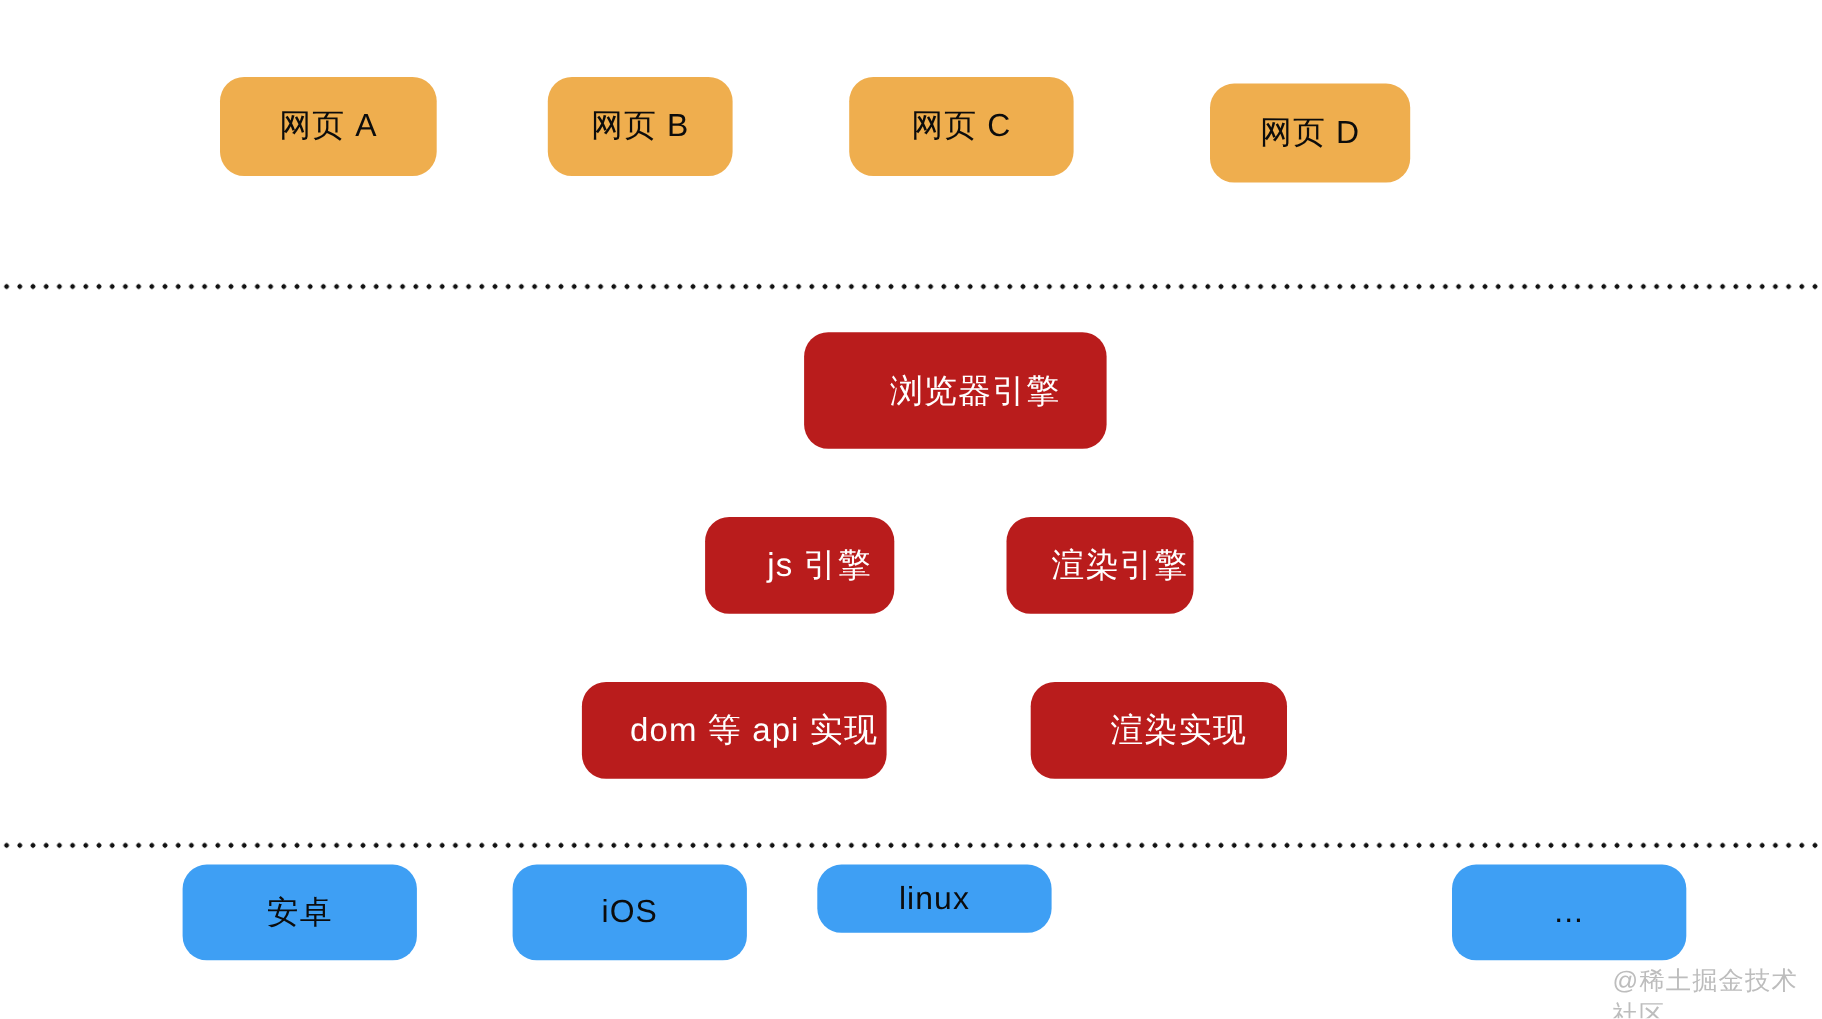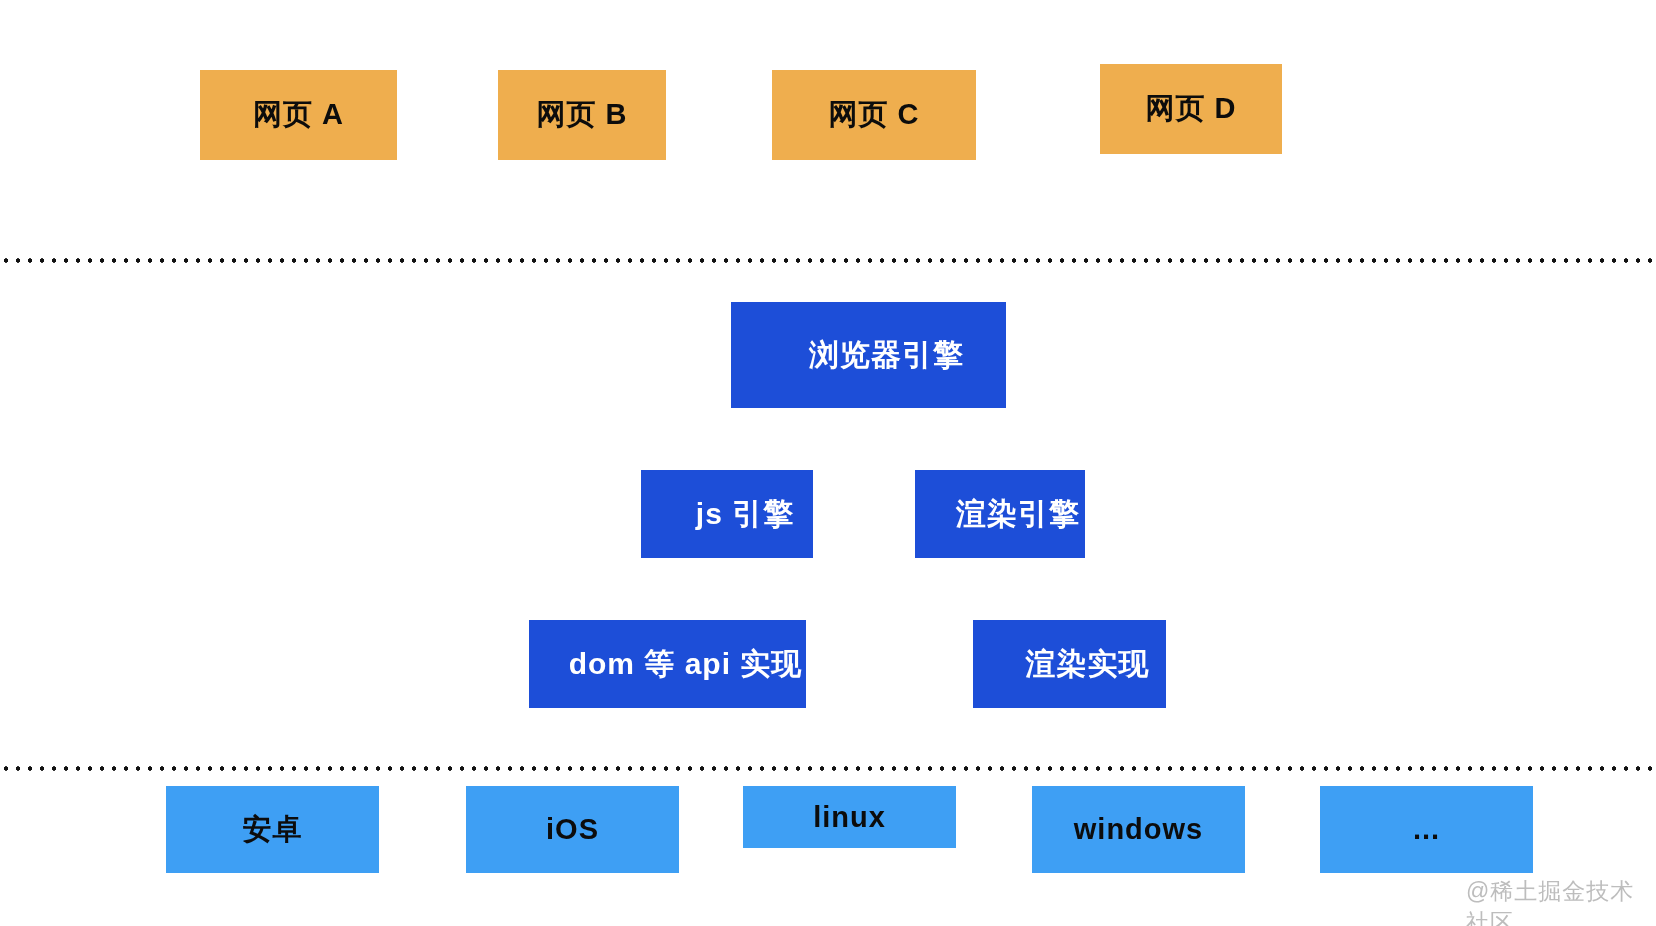--- a/index.html
+++ b/index.html
@@ -6,31 +6,32 @@
   body{font-family:"Liberation Sans","DejaVu Sans",sans-serif;}
   #canvas{
     position:relative;
     width:1656px;height:926px;
     background:#ffffff;
     overflow:hidden;
   }
   .node{
     position:absolute;
     display:flex;align-items:center;justify-content:center;
-    font-weight:bold;
+    font-weight:normal;
     letter-spacing:1px;
     box-sizing:border-box;
+    border-radius:22px;
   }
   .web-box{
     background:#EFAE4E;
     color:#0c0c0c;
     font-size:29px;
   }
   .engine-box{
-    background:#1d4ed8;
+    background:#b91c1c;
     color:#ffffff;
     font-size:30px;
     padding-left:36px;
   }
   .platform-box{
     background:#3E9FF4;
     color:#0c0c0c;
     font-size:29px;
   }
   .dotted-sep{
@@ -50,35 +51,34 @@
   }
 </style>
 </head>
 <body>
 
 <div id="canvas">
 
   <div class="node web-box" style="left:200px;top:70px;width:197px;height:90px;">网页 A</div>
   <div class="node web-box" style="left:498px;top:70px;width:168px;height:90px;">网页 B</div>
   <div class="node web-box" style="left:772px;top:70px;width:204px;height:90px;">网页 C</div>
-  <div class="node web-box" style="left:1100px;top:64px;width:182px;height:90px;">网页 D</div>
+  <div class="node web-box" style="left:1100px;top:76px;width:182px;height:90px;">网页 D</div>
 
   <div class="dotted-sep" style="top:258px;"></div>
 
   <div class="node engine-box" style="left:731px;top:302px;width:275px;height:106px;">浏览器引擎</div>
 
   <div class="node engine-box" style="left:641px;top:470px;width:172px;height:88px;">js 引擎</div>
   <div class="node engine-box" style="left:915px;top:470px;width:170px;height:88px;">渲染引擎</div>
 
   <div class="node engine-box" style="left:529px;top:620px;width:277px;height:88px;">dom 等 api 实现</div>
-  <div class="node engine-box" style="left:937px;top:620px;width:193px;height:88px;margin-left:36px;">渲染实现</div>
+  <div class="node engine-box" style="left:937px;top:620px;width:233px;height:88px;">渲染实现</div>
 
   <div class="dotted-sep" style="top:766px;"></div>
 
   <div class="node platform-box" style="left:166px;top:786px;width:213px;height:87px;">安卓</div>
   <div class="node platform-box" style="left:454px;top:786px;width:213px;height:87px;margin-left:12px;">iOS</div>
   <div class="node platform-box" style="left:743px;top:786px;width:213px;height:62px;">linux</div>
-  <div class="node platform-box" style="left:1032px;top:786px;width:213px;height:87px;">windows</div>
   <div class="node platform-box" style="left:1320px;top:786px;width:213px;height:87px;">...</div>
 
   <div class="watermark" style="left:1466px;top:876px;">@稀土掘金技术社区</div>
 
 </div>
 
 </body></html>

